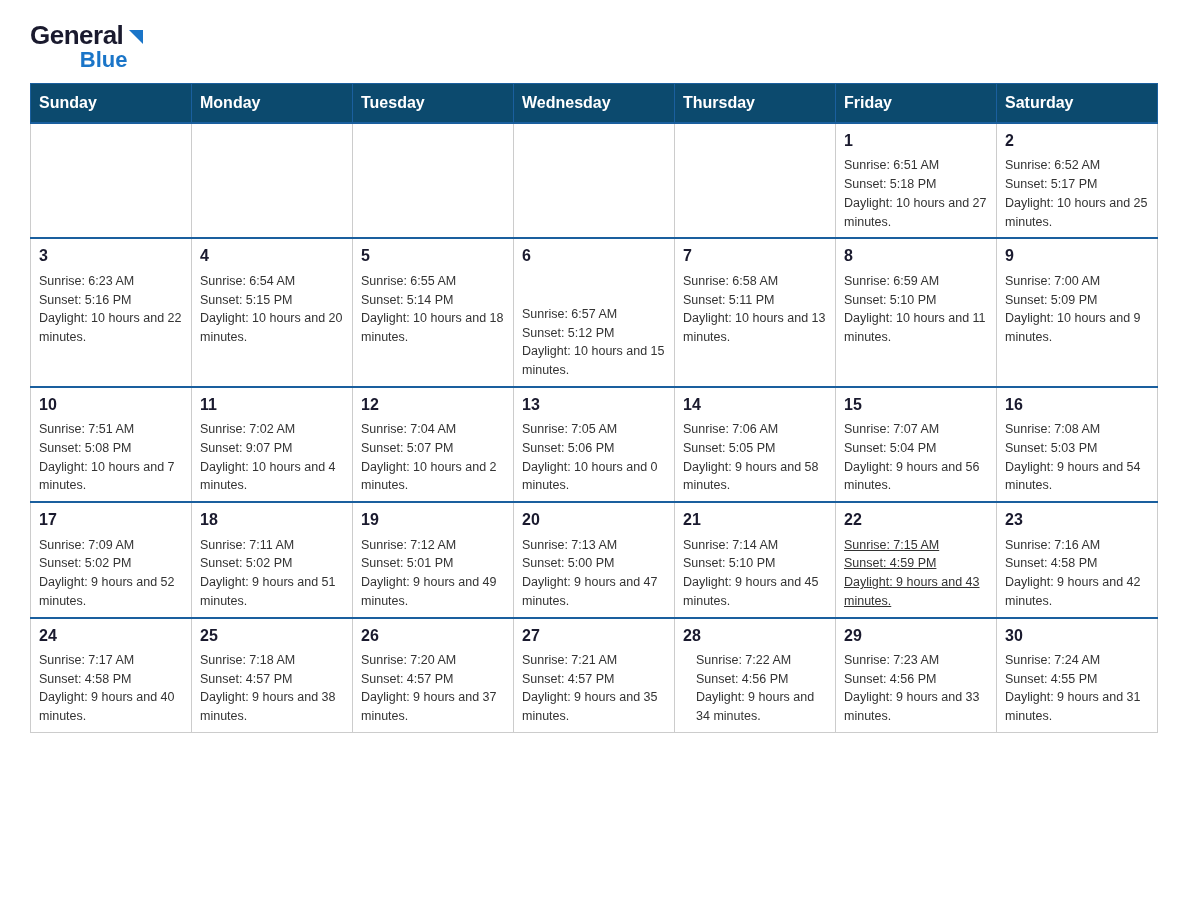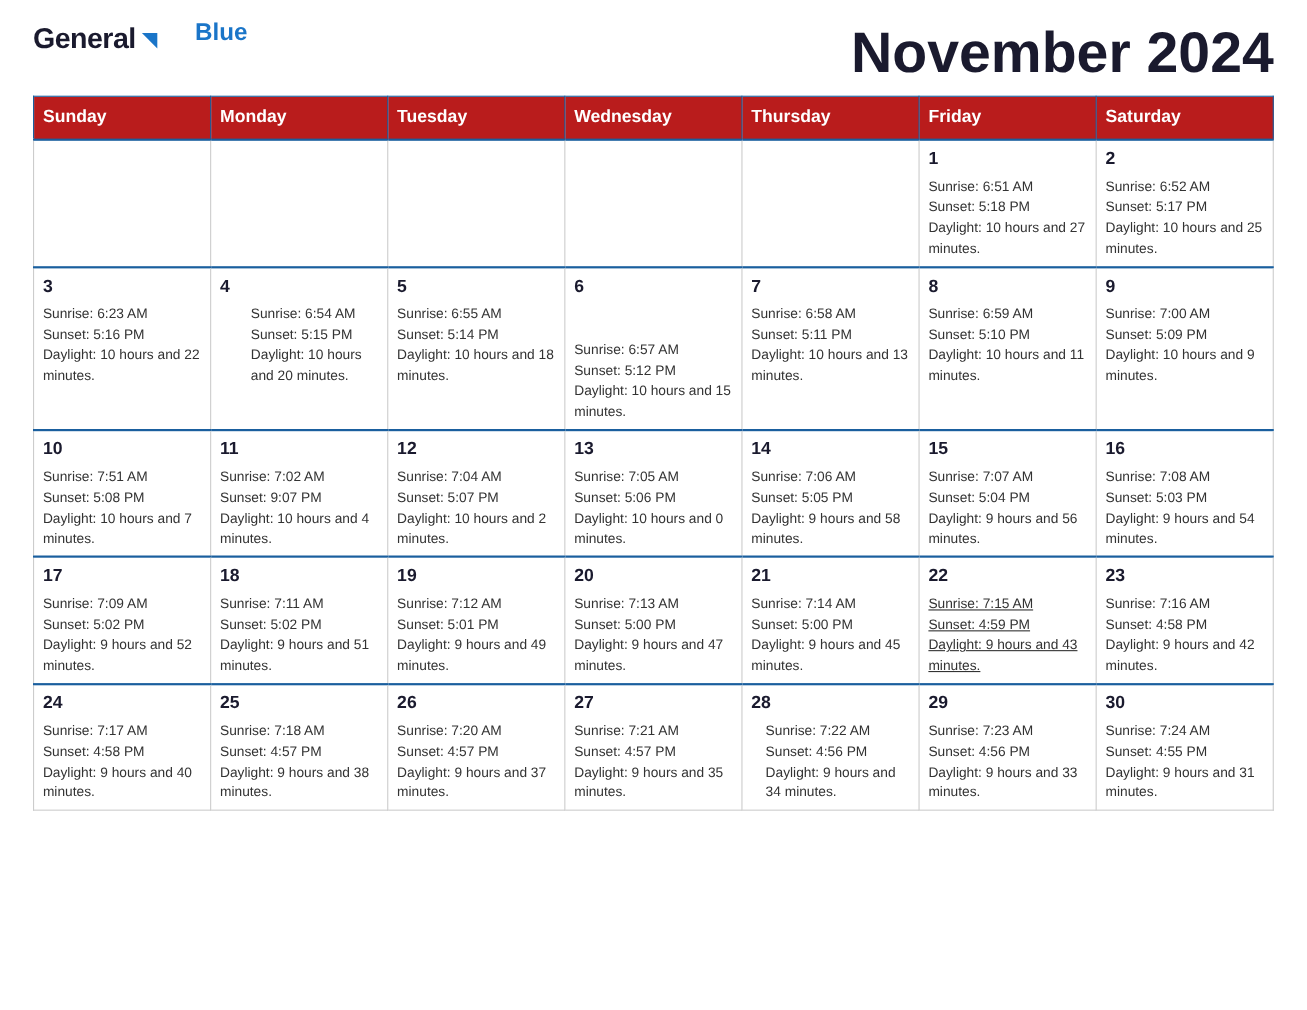--- a/index.html
+++ b/index.html
@@ -11,22 +11,22 @@
       min-height: 918px;
     }
     .header {
       display: flex;
       justify-content: space-between;
       align-items: flex-start;
       margin-bottom: 10px;
     }
     .logo {
       display: flex;
-      flex-direction: row;
-      align-items: flex-start;
+      flex-direction: column;
+      align-items: center;
     }
     .logo-general {
       font-size: 26px;
       font-weight: bold;
       color: #1a1a2e;
       letter-spacing: -0.5px;
     }
     .logo-blue {
       font-size: 22px;
       font-weight: bold;
@@ -47,21 +47,21 @@
       font-size: 22px;
       color: #555;
       margin-top: 4px;
     }
     .calendar {
       width: 100%;
       border-collapse: collapse;
       margin-top: 10px;
     }
     .calendar th {
-      background-color: #b91c1c;
+      background-color: #0c4a6e;
       color: #fff;
       font-size: 16px;
       font-weight: bold;
       padding: 10px 8px;
       text-align: left;
       border: 1px solid #1a5f9e;
     }
     .calendar td {
       vertical-align: top;
       border: 1px solid #ccc;
@@ -98,21 +98,20 @@
   <div class="logo">
     <div style="display:flex;align-items:center;">
       <span class="logo-general">General</span>
       <svg width="22" height="22" viewBox="0 0 22 22" style="margin-left:2px;margin-top:2px;">
         <polygon points="4,4 18,4 18,18" fill="#1a75c8"></polygon>
       </svg>
     </div>
     <span class="logo-blue">Blue</span>
   </div>
   <div class="title-section">
-    <div class="month-title">November 2024</div>
   </div>
 </div>
 
 <table class="calendar">
   <thead>
     <tr>
       <th>Sunday</th>
       <th>Monday</th>
       <th>Tuesday</th>
       <th>Wednesday</th>
@@ -143,21 +142,21 @@
       </tr>
       <tr>
         <td>
           <span class="day-num">3</span>
           <div class="sun-info" style="white-space: pre-line;">Sunrise: 6:23 AM
 Sunset: 5:16 PM
 Daylight: 10 hours and 22 minutes.</div>
         </td>
         <td>
           <span class="day-num">4</span>
-          <div class="sun-info" style="white-space: pre-line; margin-left: 28px;">Sunrise: 6:54 AM
+          <div class="sun-info" style="white-space: pre-line;">Sunrise: 6:54 AM
 Sunset: 5:15 PM
 Daylight: 10 hours and 20 minutes.</div>
         </td>
         <td>
           <span class="day-num">5</span>
           <div class="sun-info" style="white-space: pre-line;">Sunrise: 6:55 AM
 Sunset: 5:14 PM
 Daylight: 10 hours and 18 minutes.</div>
         </td>
         <td>
@@ -250,21 +249,21 @@
         </td>
         <td>
           <span class="day-num">20</span>
           <div class="sun-info" style="white-space: pre-line;">Sunrise: 7:13 AM
 Sunset: 5:00 PM
 Daylight: 9 hours and 47 minutes.</div>
         </td>
         <td>
           <span class="day-num">21</span>
           <div class="sun-info" style="white-space: pre-line;">Sunrise: 7:14 AM
-Sunset: 5:00 PM
+Sunset: 5:10 PM
 Daylight: 9 hours and 45 minutes.</div>
         </td>
         <td>
           <span class="day-num">22</span>
           <div class="sun-info" style="white-space: pre-line; text-decoration: underline;">Sunrise: 7:15 AM
 Sunset: 4:59 PM
 Daylight: 9 hours and 43 minutes.</div>
         </td>
         <td>
           <span class="day-num">23</span>

